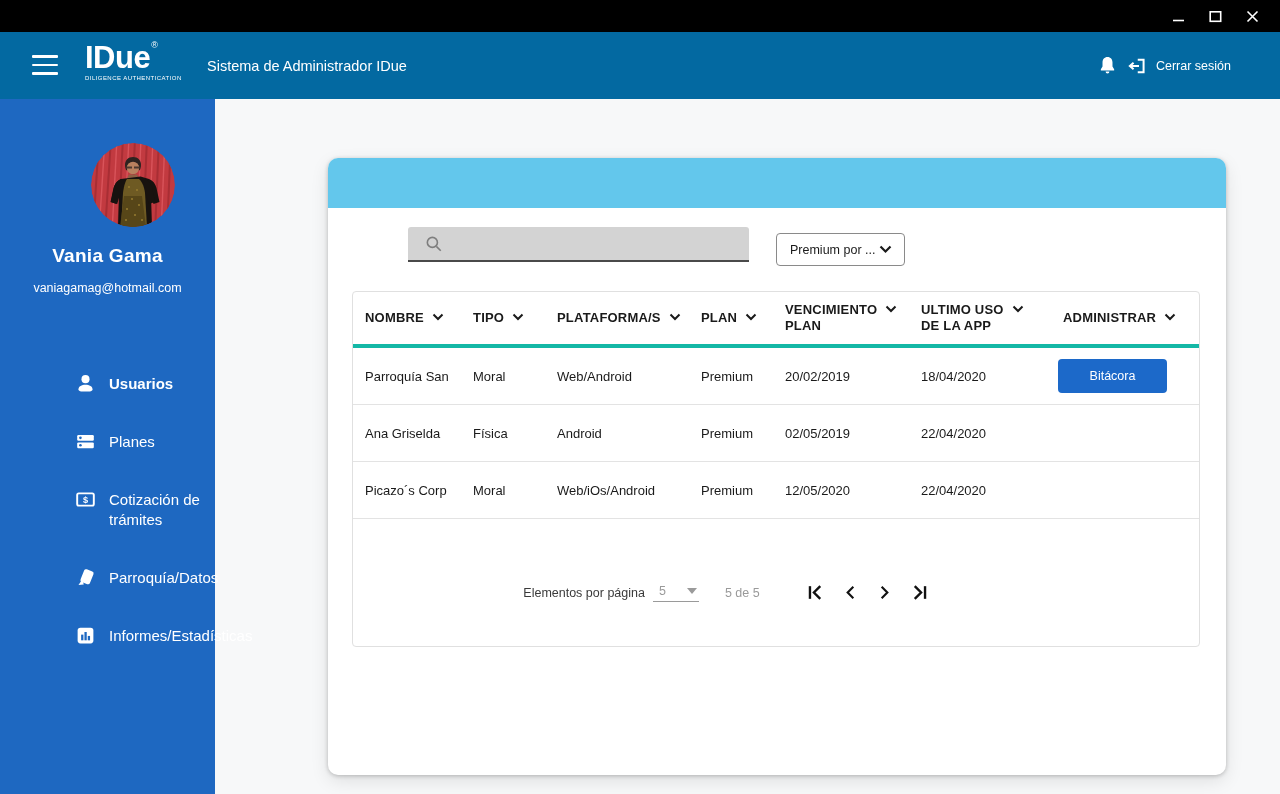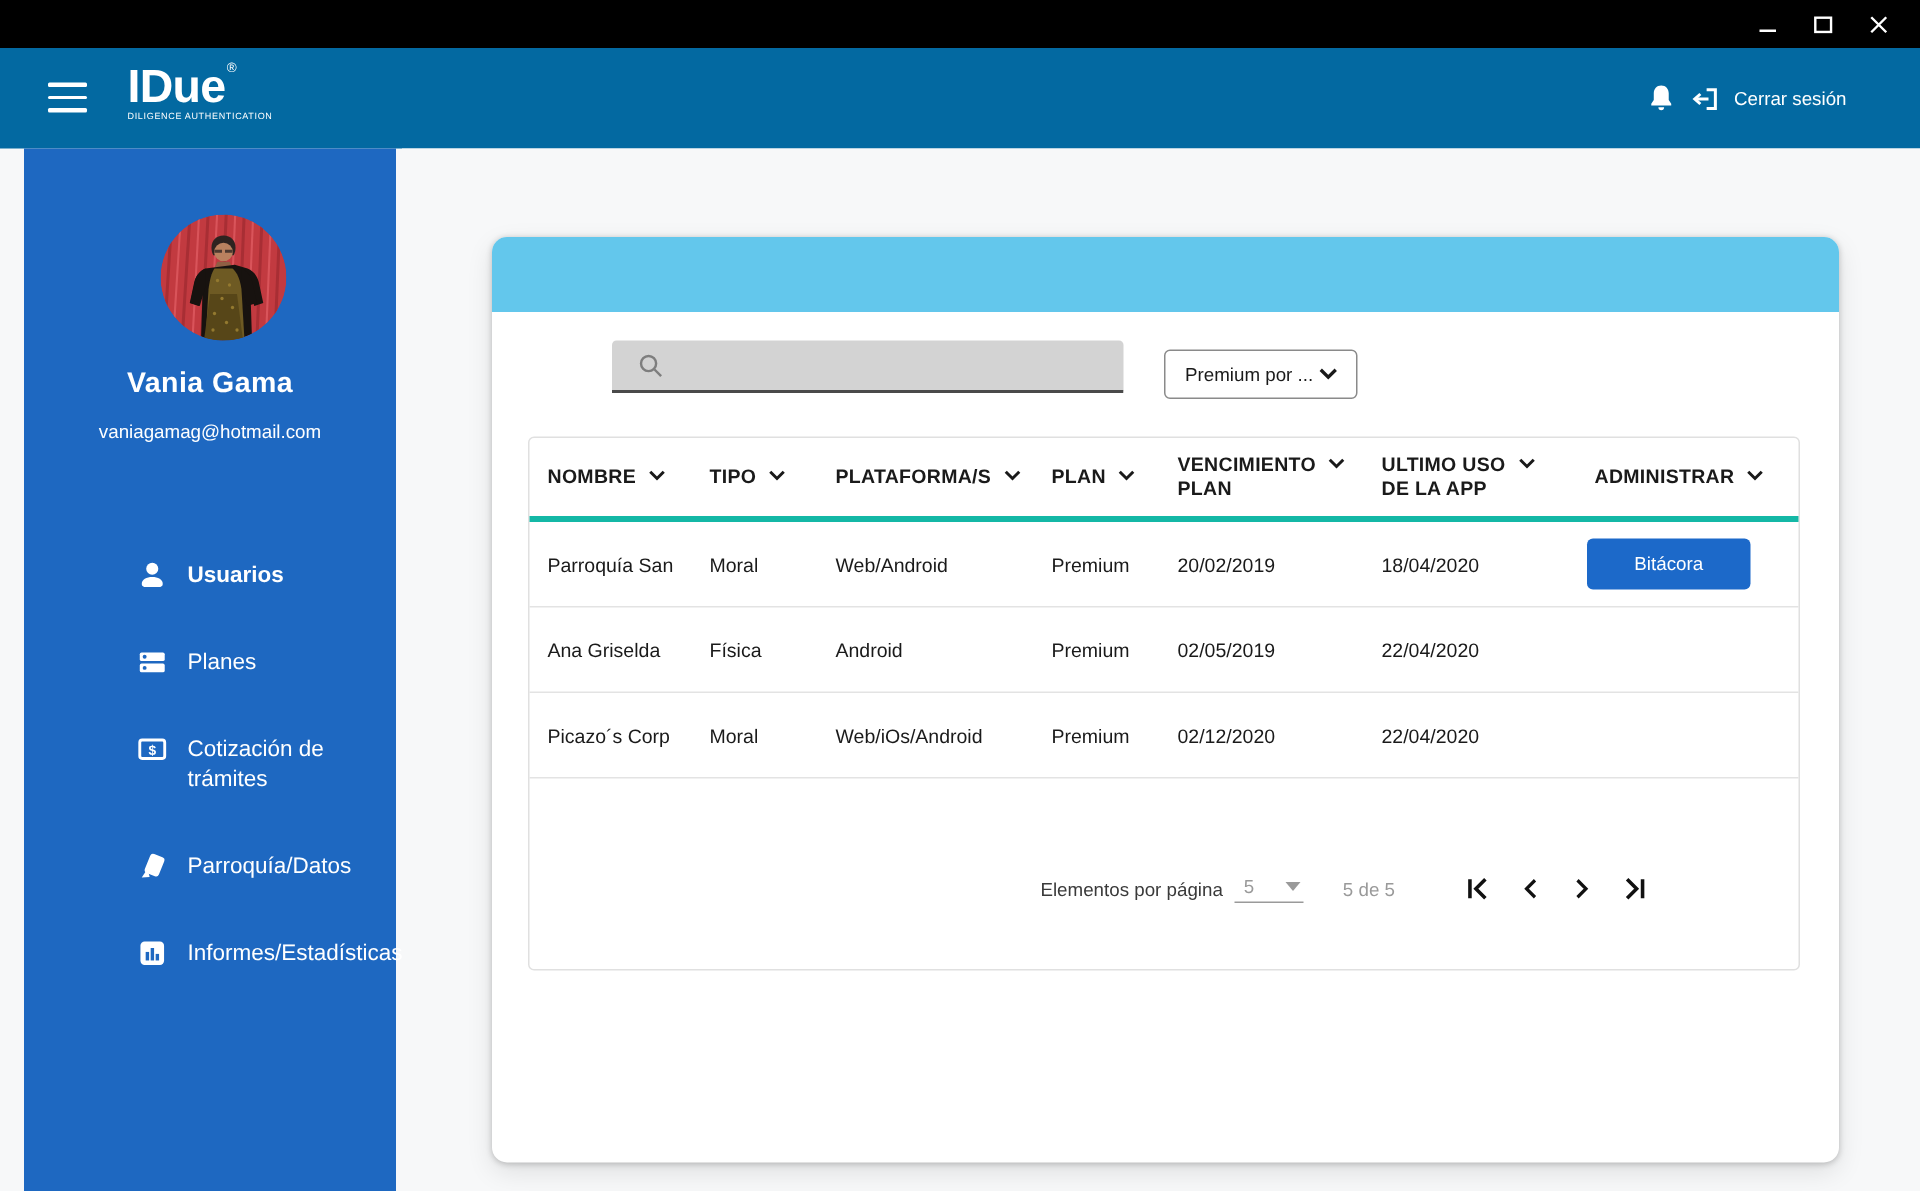--- a/index.html
+++ b/index.html
@@ -32,21 +32,21 @@
   .logo { position: absolute; left: 85px; top: 9px; line-height: 1; }
   .logo-main { font-size: 31px; font-weight: bold; letter-spacing: -0.5px; }
   .logo-mark { font-size: 9px; vertical-align: 20px; margin-left: 1px; }
   .logo-tagline { font-size: 6px; letter-spacing: 0.45px; margin-top: 2px; }
   .app-title { position: absolute; left: 207px; top: 0; height: 67px; display: flex; align-items: center; font-size: 14.5px; }
   .appbar-right { position: absolute; right: 49px; top: 0; height: 67px; display: flex; align-items: center; gap: 9px; }
   .logout-label { font-size: 12.5px; }
   .icon-btn { cursor: pointer; display: flex; align-items: center; }
 
   
-  .sidebar { position: absolute; top: 99px; left: 16px; width: 248px; height: 695px; background: #1e68c1; color: #fff; }
+  .sidebar { position: absolute; top: 99px; left: 0; width: 215px; height: 695px; background: #1e68c1; color: #fff; }
   .avatar { position: absolute; left: 91px; top: 44px; width: 84px; height: 84px; border-radius: 50%; overflow: hidden; }
   .user-name { position: absolute; top: 146px; left: 0; width: 100%; text-align: center; font-size: 19px; font-weight: bold; letter-spacing: 0.3px; }
   .user-email { position: absolute; top: 182px; left: 0; width: 100%; text-align: center; font-size: 12.5px; }
   .nav { position: absolute; top: 274px; left: 55px; right: 14px; margin-left: 20px; }
   .nav-item { display: flex; align-items: flex-start; gap: 13px; margin-bottom: 37px; cursor: pointer; }
   .nav-item .nav-label { font-size: 15px; line-height: 1.32; padding-top: 1px; }
   .nav-item.active .nav-label { font-weight: bold; }
   .nav-icon { width: 21px; height: 21px; flex: none; }
 
   
@@ -86,21 +86,21 @@
   .th .line2:empty { display: none; }
   .th .sort { margin-top: 3px; flex: none; }
   .tr { height: 57px; align-items: center; border-bottom: 1px solid #e3e3e3; font-size: 13px; }
   .td { padding-left: 12px; }
   .btn-bitacora {
     margin-left: 7px; width: 109px; height: 34px; border: none; border-radius: 4px;
     background: #1c69c9; color: #fff; font-size: 12.5px; font-family: inherit; cursor: pointer;
   }
 
   
-  .tfoot { height: 127px; display: flex; align-items: center; justify-content: flex-end; padding: 20px 100px 0 0; }
+  .tfoot { height: 127px; display: flex; align-items: center; justify-content: center; padding: 20px 100px 0 0; }
   .pg-label { font-size: 12.5px; color: #3a3a3a; }
   .pg-size { display: flex; align-items: center; gap: 10px; border-bottom: 1px solid #9a9a9a;
     padding: 0 2px 3px 6px; margin-left: 8px; width: 46px; justify-content: space-between;
     color: #9a9a9a; font-size: 12.5px; cursor: pointer; }
   .pg-size .tri { width: 0; height: 0; border-left: 5px solid transparent; border-right: 5px solid transparent; border-top: 6px solid #9a9a9a; }
   .pg-range { margin-left: 26px; font-size: 12.5px; color: #9a9a9a; }
   .pg-btns { display: flex; align-items: center; gap: 17px; margin-left: 46px; }
   .pg-btn { cursor: pointer; display: flex; align-items: center; }
 </style>
 </head>
@@ -127,20 +127,21 @@
 <div class="appbar">
   <div class="hamburger">
       <span></span>
       <span></span>
       <span></span>
     </div>
   <div class="logo">
     <div><span class="logo-main">IDue</span><span class="logo-mark">®</span></div>
     <div class="logo-tagline">DILIGENCE AUTHENTICATION</div>
   </div>
+  <div class="app-title">Sistema de Administrador IDue</div>
   <div class="appbar-right">
     <span class="icon-btn">
       <svg width="19" height="21" viewBox="0 0 24 26" fill="#fff">
         <path d="M12 2.2c-3.9 0-6.3 2.9-6.3 6.6v5.6L3.6 17.6v1.6h16.8v-1.6l-2.1-3.2V8.8c0-3.7-2.4-6.6-6.3-6.6z"></path>
         <path d="M9.6 20.6a2.4 2.4 0 0 0 4.8 0z"></path>
       </svg>
     </span>
     <span class="icon-btn">
       <svg width="21" height="20" viewBox="0 0 24 24" fill="none" stroke="#fff" stroke-width="2.4">
         <path d="M13.5 4.5h7v15h-7"></path>
@@ -347,21 +348,21 @@
         <div class="td">02/05/2019</div>
         <div class="td">22/04/2020</div>
         <div class="td"></div>
       </div>
 
       <div class="tr">
         <div class="td">Picazo´s Corp</div>
         <div class="td">Moral</div>
         <div class="td">Web/iOs/Android</div>
         <div class="td">Premium</div>
-        <div class="td">02/12/2020</div>
+        <div class="td">12/05/2020</div>
         <div class="td">22/04/2020</div>
         <div class="td"></div>
       </div>
 
       <div class="tfoot">
         <span class="pg-label">Elementos por página</span>
         <span class="pg-size">
           <span>5</span>
           <span class="tri"></span>
         </span>

